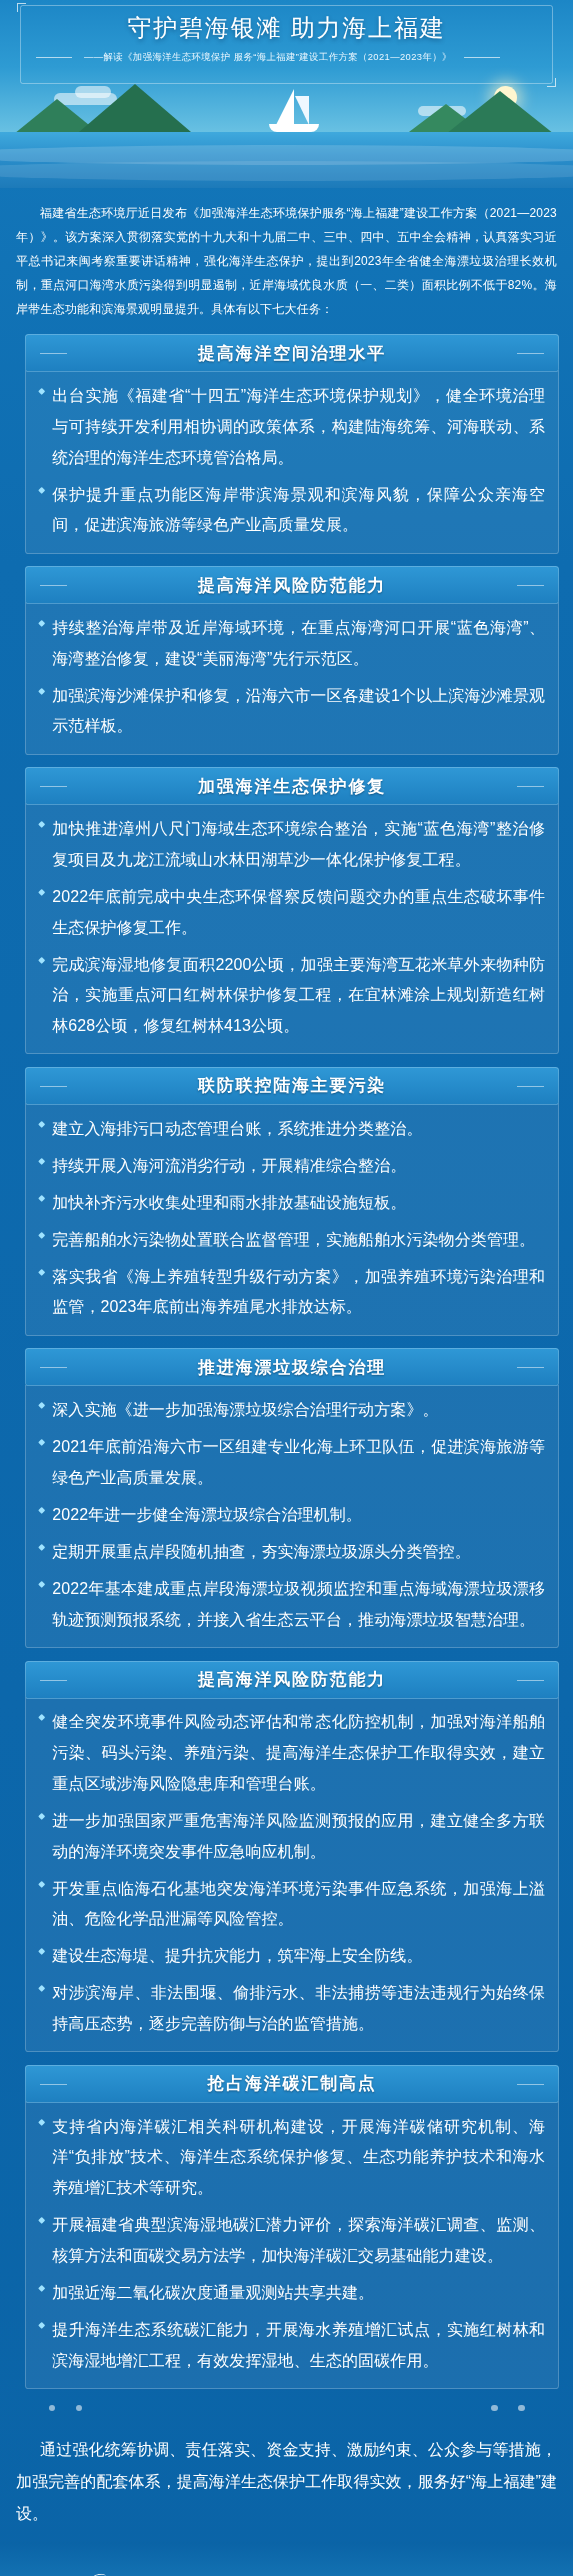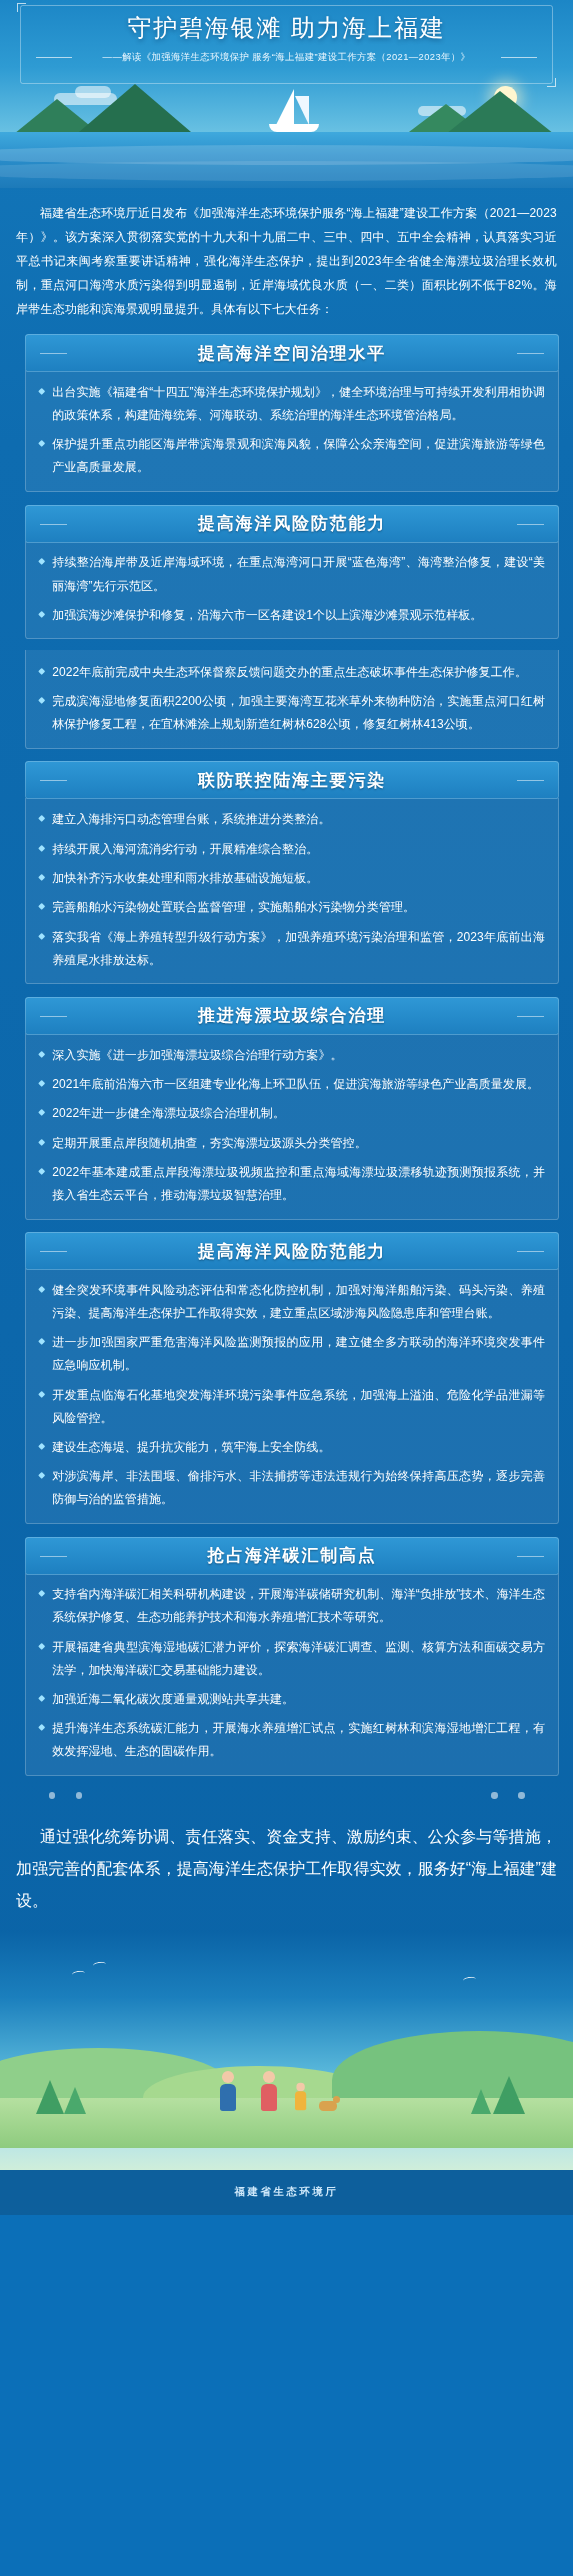--- a/index.html
+++ b/index.html
@@ -39,21 +39,21 @@
     color: #ffffff;
     letter-spacing: 1.8px;
     text-shadow: 0 1.8px 4.5px rgba(0,40,80,.45);
     line-height: 1.25;
   }
   .title-sub {
     margin-top: 8px;
     font-size: 9.4px;
     color: #eaf7ff;
     letter-spacing: 0.4px;
-    display: flex; align-items: center; justify-content: space-between; gap: 5px;
+    display: flex; align-items: center; justify-content: flex-start; gap: 12px;
   }
   .title-sub .rule {
     display: inline-block; height: 0.9px; width: 36px; background: rgba(255,255,255,.65);
   }
   .hdr-frame {
     position: absolute; left: 19.7px; right: 19.7px; top: 5.4px; height: 79px;
     border: 0.9px solid rgba(255,255,255,.35);
     border-radius: 2.7px;
     z-index: 5;
     pointer-events: none;
@@ -147,21 +147,21 @@
     margin-top: -1.8px;
     background: rgba(255,255,255,.07);
     border: 0.9px solid rgba(255,255,255,.22);
     border-top: none;
     border-radius: 0 0 3.6px 3.6px;
     padding: 10.7px 12.5px 11.6px;
   }
   .bullet {
     position: relative;
     color: #ffffff;
-    font-size: 12px;
+    font-size: 16px;
     line-height: 1.92;
     text-align: justify;
     padding-left: 13.4px;
     margin-bottom: 6.3px;
     letter-spacing: 0.1px;
   }
   .bullet:last-child { margin-bottom: 0; }
   .bullet:before {
     content: "";
     position: absolute; left: 0; top: 8px;
@@ -313,21 +313,25 @@
       <div class="sec-head">
         <span class="txt">提高海洋风险防范能力</span>
       </div>
       <div class="sec-body">
         <p class="bullet">持续整治海岸带及近岸海域环境，在重点海湾河口开展“蓝色海湾”、海湾整治修复，建设“美丽海湾”先行示范区。</p>
         <p class="bullet">加强滨海沙滩保护和修复，沿海六市一区各建设1个以上滨海沙滩景观示范样板。</p>
       </div>
     </div>
 
     <div class="section">
-      <div class="sec-body">
+      <div class="sec-head">
+        <span class="txt">加强海洋生态保护修复</span>
+      </div>
+      <div class="sec-body">
+        <p class="bullet">加快推进漳州八尺门海域生态环境综合整治，实施“蓝色海湾”整治修复项目及九龙江流域山水林田湖草沙一体化保护修复工程。</p>
         <p class="bullet">2022年底前完成中央生态环保督察反馈问题交办的重点生态破坏事件生态保护修复工作。</p>
         <p class="bullet">完成滨海湿地修复面积2200公顷，加强主要海湾互花米草外来物种防治，实施重点河口红树林保护修复工程，在宜林滩涂上规划新造红树林628公顷，修复红树林413公顷。</p>
       </div>
     </div>
 
     <div class="section">
       <div class="sec-head">
         <span class="txt">联防联控陆海主要污染</span>
       </div>
       <div class="sec-body">

